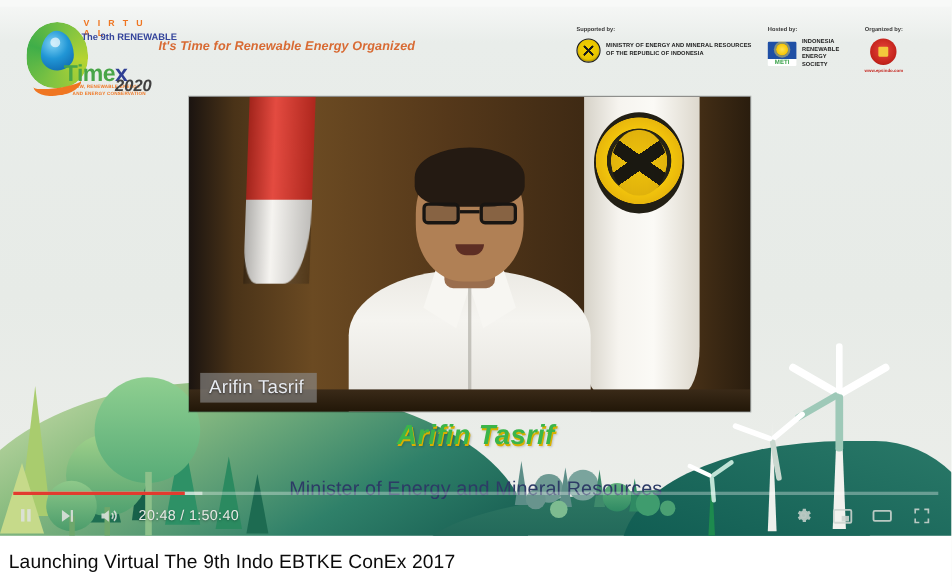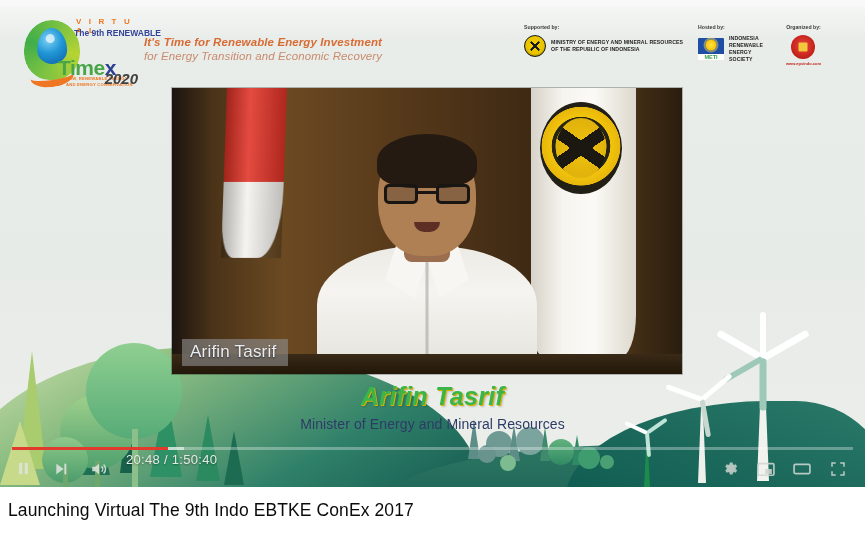--- a/index.html
+++ b/index.html
@@ -288,35 +288,35 @@
   }
 
   
   .lower3 { position:absolute; left:0; right:0; top:382px; text-align:center; }
   .l3-name{
     font-size:25px;font-weight:bold;font-style:italic;color:#3bb54a;
     text-shadow:1px 1px 0 #d8b000, 2px 2px 2px rgba(0,0,0,.18);
     letter-spacing:.3px;
   }
   .l3-role{
-    font-size:14px;color:#2d3b66;margin-top:5px;letter-spacing:.1px;
+    font-size:18px;color:#2d3b66;margin-top:23px;letter-spacing:.1px;
   }
 
   
   .progress{
     position:absolute;left:12px;right:12px;bottom:37px;height:3px;
     background:rgba(255,255,255,.32);
   }
   .progress .buf{position:absolute;left:0;top:0;height:100%;width:20.5%;background:rgba(255,255,255,.55);}
   .progress .played{position:absolute;left:0;top:0;height:100%;width:18.6%;background:#e23b2e;}
   .ctl-bar{
     position:absolute;left:0;right:0;bottom:0;height:37px;
     display:flex;align-items:center;
   }
-  .ctl-left{display:flex;align-items:flex-start;gap:4px;padding-left:6px;}
+  .ctl-left{display:flex;align-items:center;gap:4px;padding-left:6px;}
   .ctl-right{display:flex;align-items:center;gap:2px;margin-left:auto;padding-right:10px;}
   .btn{
     width:34px;height:34px;display:flex;align-items:center;justify-content:center;
     opacity:.88;
   }
   .time{
     font-size:13px;color:#e7e9e5;padding:0 10px 0 6px;letter-spacing:.3px;
     text-shadow:0 1px 2px rgba(0,0,0,.35);
   }
 
@@ -397,22 +397,21 @@
       <div class="swoosh"></div>
       <div class="lg-virtual">V I R T U A L</div>
       <div class="lg-indo">The 9th RENEWABLE</div>
       <div class="lg-conex"><span>Time</span><span class="x">x</span></div>
       <div class="lg-sub" style="white-space:pre-line">NEW, RENEWABLE ENERGY
 AND ENERGY CONSERVATION</div>
       <div class="lg-2020">2020</div>
     </div>
 
     <div class="tagline">
-      <div class="t1">It's Time for Renewable Energy Investment</div>
-      <div class="t2">for Energy Transition and Economic Recovery</div>
+      <div class="t1">It's Time for Renewable Energy Organized</div>
     </div>
 
     <div class="sponsor" style="left:524px;">
       <div class="cap">Supported by:</div>
       <div class="row">
         <div class="esdm-seal"></div>
         <div class="nm" style="white-space:pre-line">MINISTRY OF ENERGY AND MINERAL RESOURCES
 OF THE REPUBLIC OF INDONESIA</div>
       </div>
     </div>

